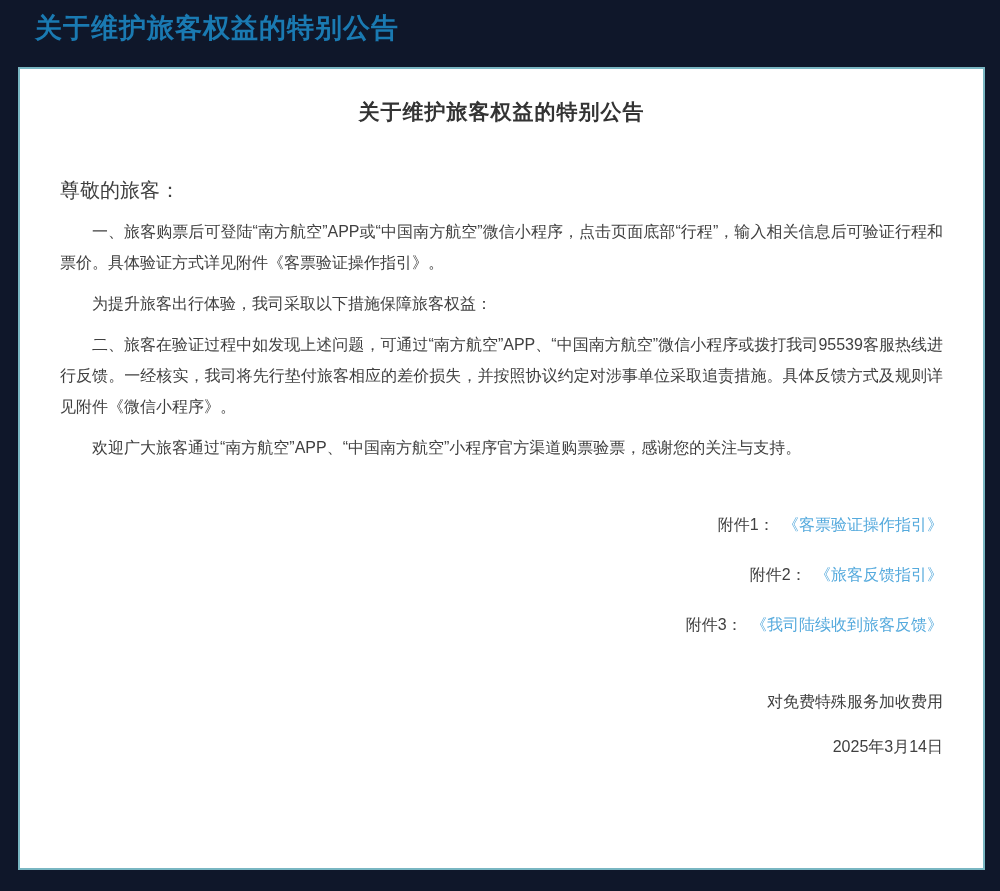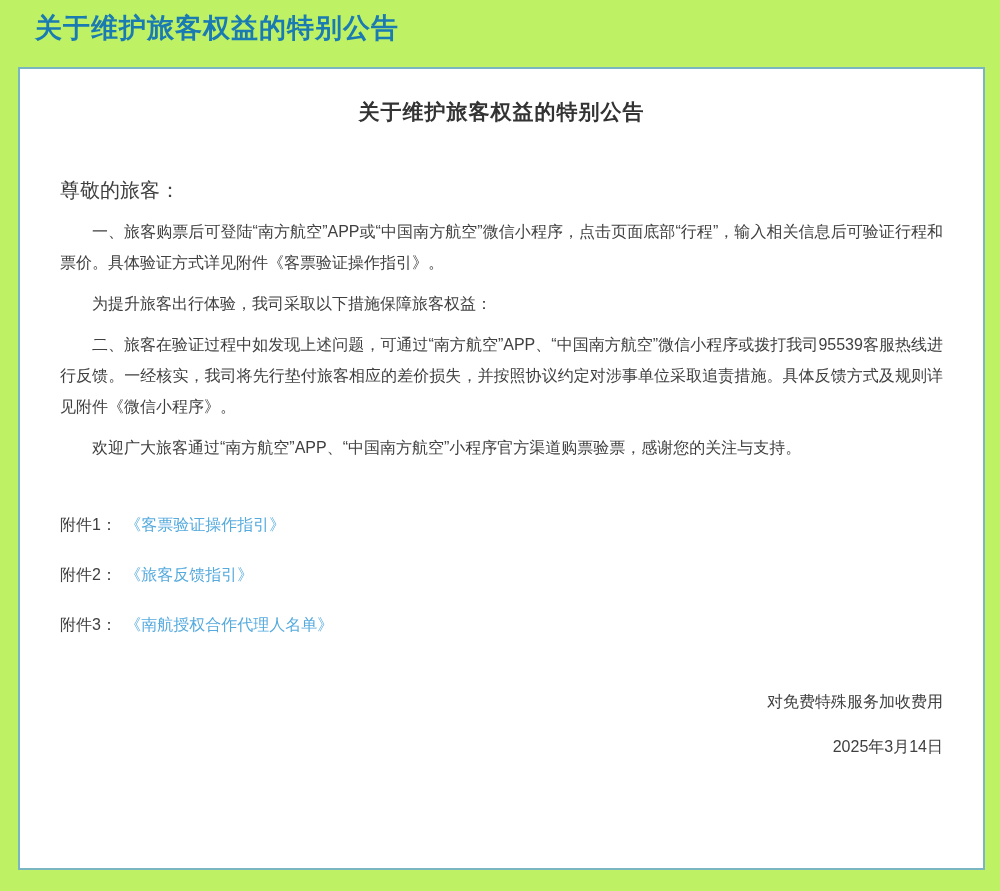--- a/index.html
+++ b/index.html
@@ -4,21 +4,21 @@
 <style>
   * { box-sizing: border-box; }
   html, body {
     margin: 0;
     padding: 0;
     background: #ffffff;
     width: 1000px;
     height: 891px;
     font-family: "Liberation Sans", "DejaVu Sans", sans-serif;
   }
-  .page { width: 1000px; height: 891px; background: #bef264; overflow: hidden; }
+  .page { width: 1000px; height: 891px; background: #0f172a; overflow: hidden; }
 
   .page-heading {
     color: #1a7ab2;
     font-size: 27px;
     font-weight: 700;
     margin: 0;
     padding: 10px 0 0 35px;
     line-height: 36px;
     letter-spacing: 1px;
   }
@@ -51,21 +51,21 @@
 
   .para {
     font-size: 16px;
     color: #404040;
     margin: 10px 0 0 0;
     line-height: 31px;
     text-indent: 2em;
     text-align: justify;
   }
 
-  .attachments { margin-top: 46px; }
+  .attachments { margin-top: 46px; text-align: right; }
   .attachment-row {
     font-size: 16px;
     color: #404040;
     line-height: 31px;
     margin-bottom: 19px;
   }
   .attachment-label { margin-right: 4px; }
   .attachment-link {
     color: #55aadd;
     text-decoration: none;
@@ -105,21 +105,21 @@
         <a href="#" class="attachment-link">《客票验证操作指引》</a>
       </div>
 
       <div class="attachment-row">
         <span class="attachment-label">附件2：</span>
         <a href="#" class="attachment-link">《旅客反馈指引》</a>
       </div>
 
       <div class="attachment-row">
         <span class="attachment-label">附件3：</span>
-        <a href="#" class="attachment-link">《南航授权合作代理人名单》</a>
+        <a href="#" class="attachment-link">《我司陆续收到旅客反馈》</a>
       </div>
 
     </div>
 
     <div class="signature">
       <p class="company">对免费特殊服务加收费用</p>
       <p class="date">2025年3月14日</p>
     </div>
 
   </div>

